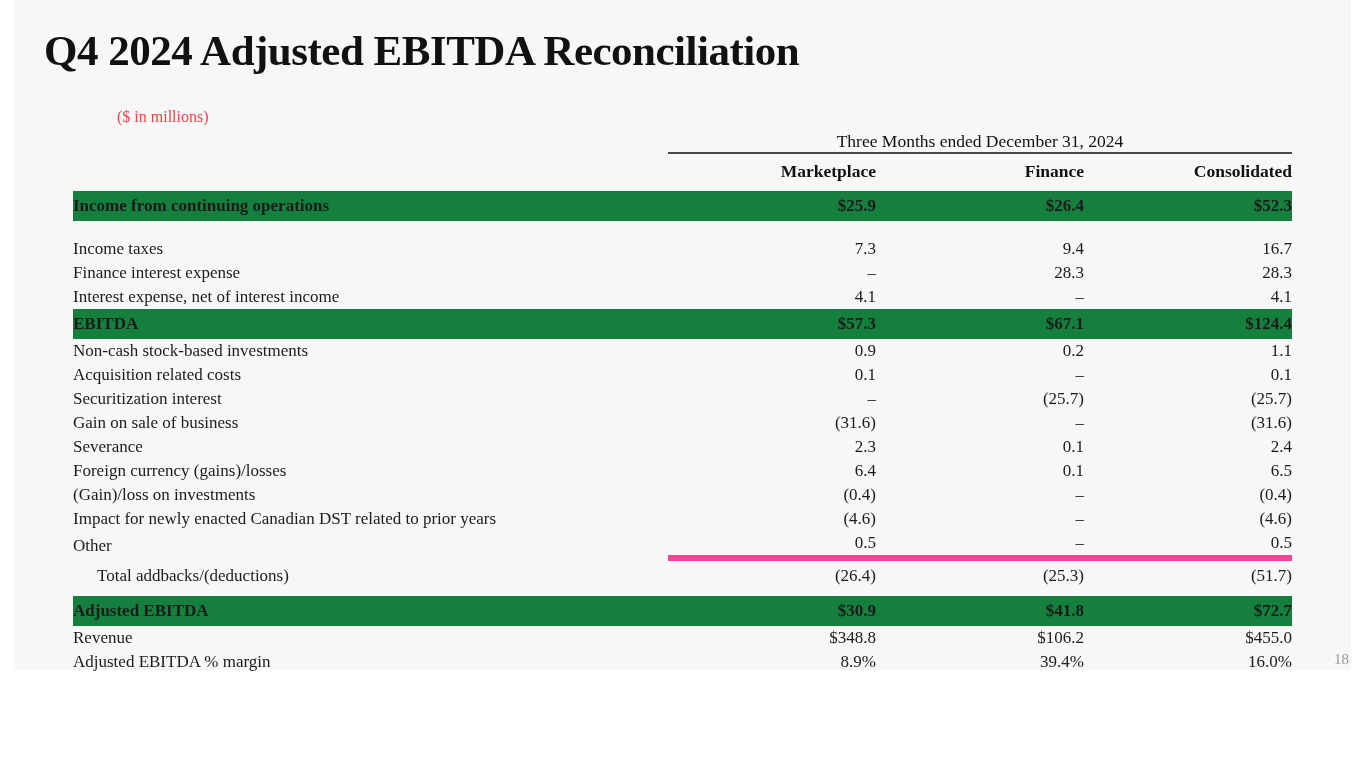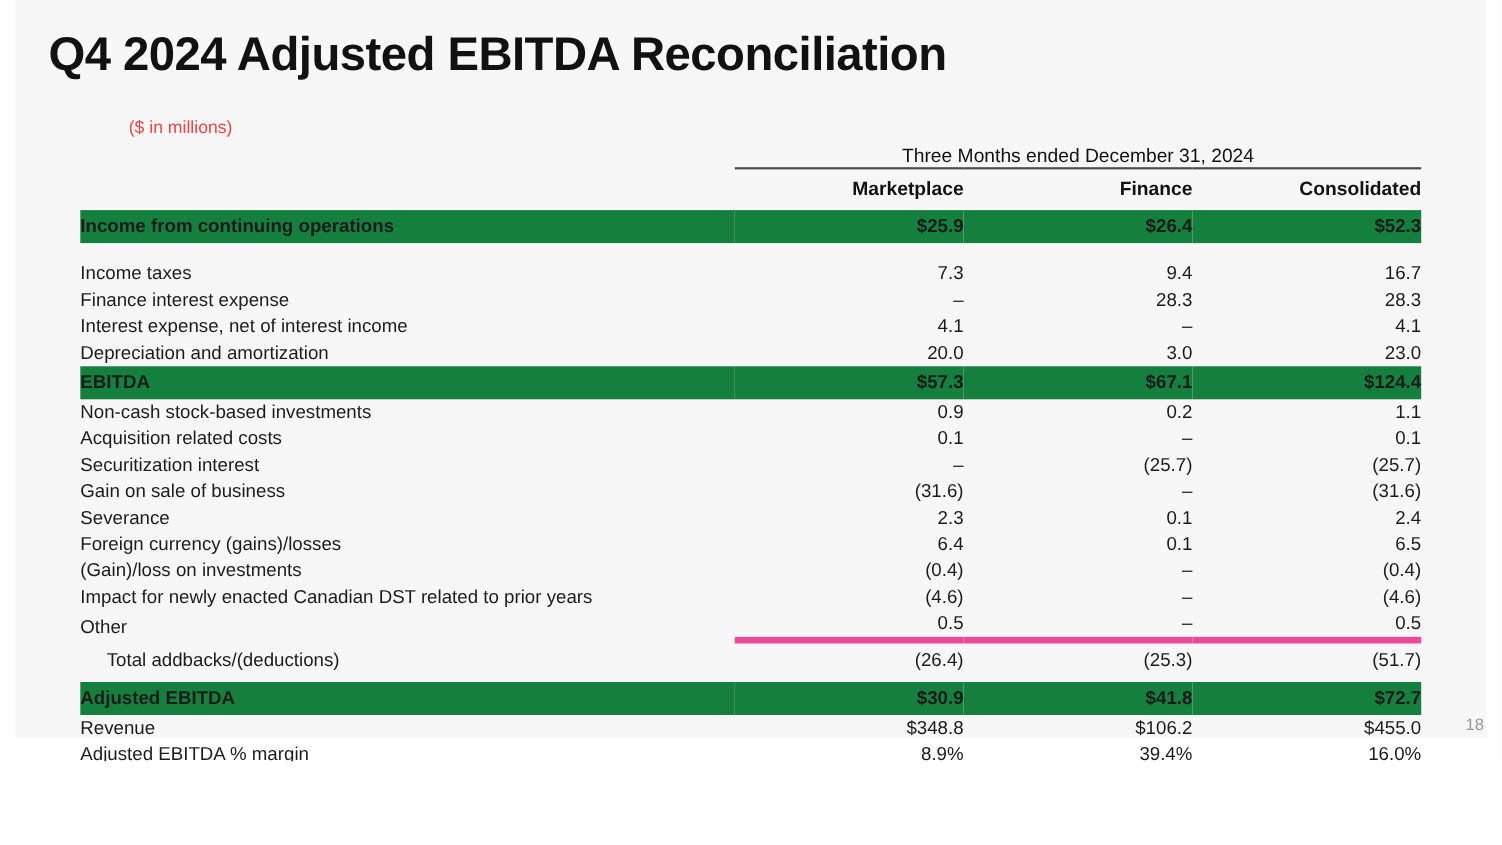--- a/index.html
+++ b/index.html
@@ -7,20 +7,21 @@
     margin: 0; padding: 0;
     width: 1365px; height: 768px;
     background: #ffffff;
     font-family: "Liberation Sans", sans-serif;
   }
   #slide {
     position: relative;
     width: 1365px; height: 692px;
     background: #f7f7f7;
     overflow: hidden;
+    font-family: Liberation Serif, serif;
   }
   .left-rail {
     position: absolute;
     left: 0; top: 0;
     width: 14px; height: 768px;
     background: #ffffff;
   }
   .right-rail {
     position: absolute;
     right: 0; top: 0;
@@ -189,26 +190,20 @@
             <td class="num">–</td>
             <td class="num">28.3</td>
             <td class="num">28.3</td>
           </tr>
           <tr class="r">
             <td class="label">Interest expense, net of interest income</td>
             <td class="num">4.1</td>
             <td class="num">–</td>
             <td class="num">4.1</td>
           </tr>
-          <tr class="r">
-            <td class="label">Depreciation and amortization</td>
-            <td class="num">20.0</td>
-            <td class="num">3.0</td>
-            <td class="num">23.0</td>
-          </tr>
           <tr class="shaded">
             <td class="label">EBITDA</td>
             <td class="num">$57.3</td>
             <td class="num">$67.1</td>
             <td class="num">$124.4</td>
           </tr>
           <tr class="r">
             <td class="label">Non-cash stock-based investments</td>
             <td class="num">0.9</td>
             <td class="num">0.2</td>

